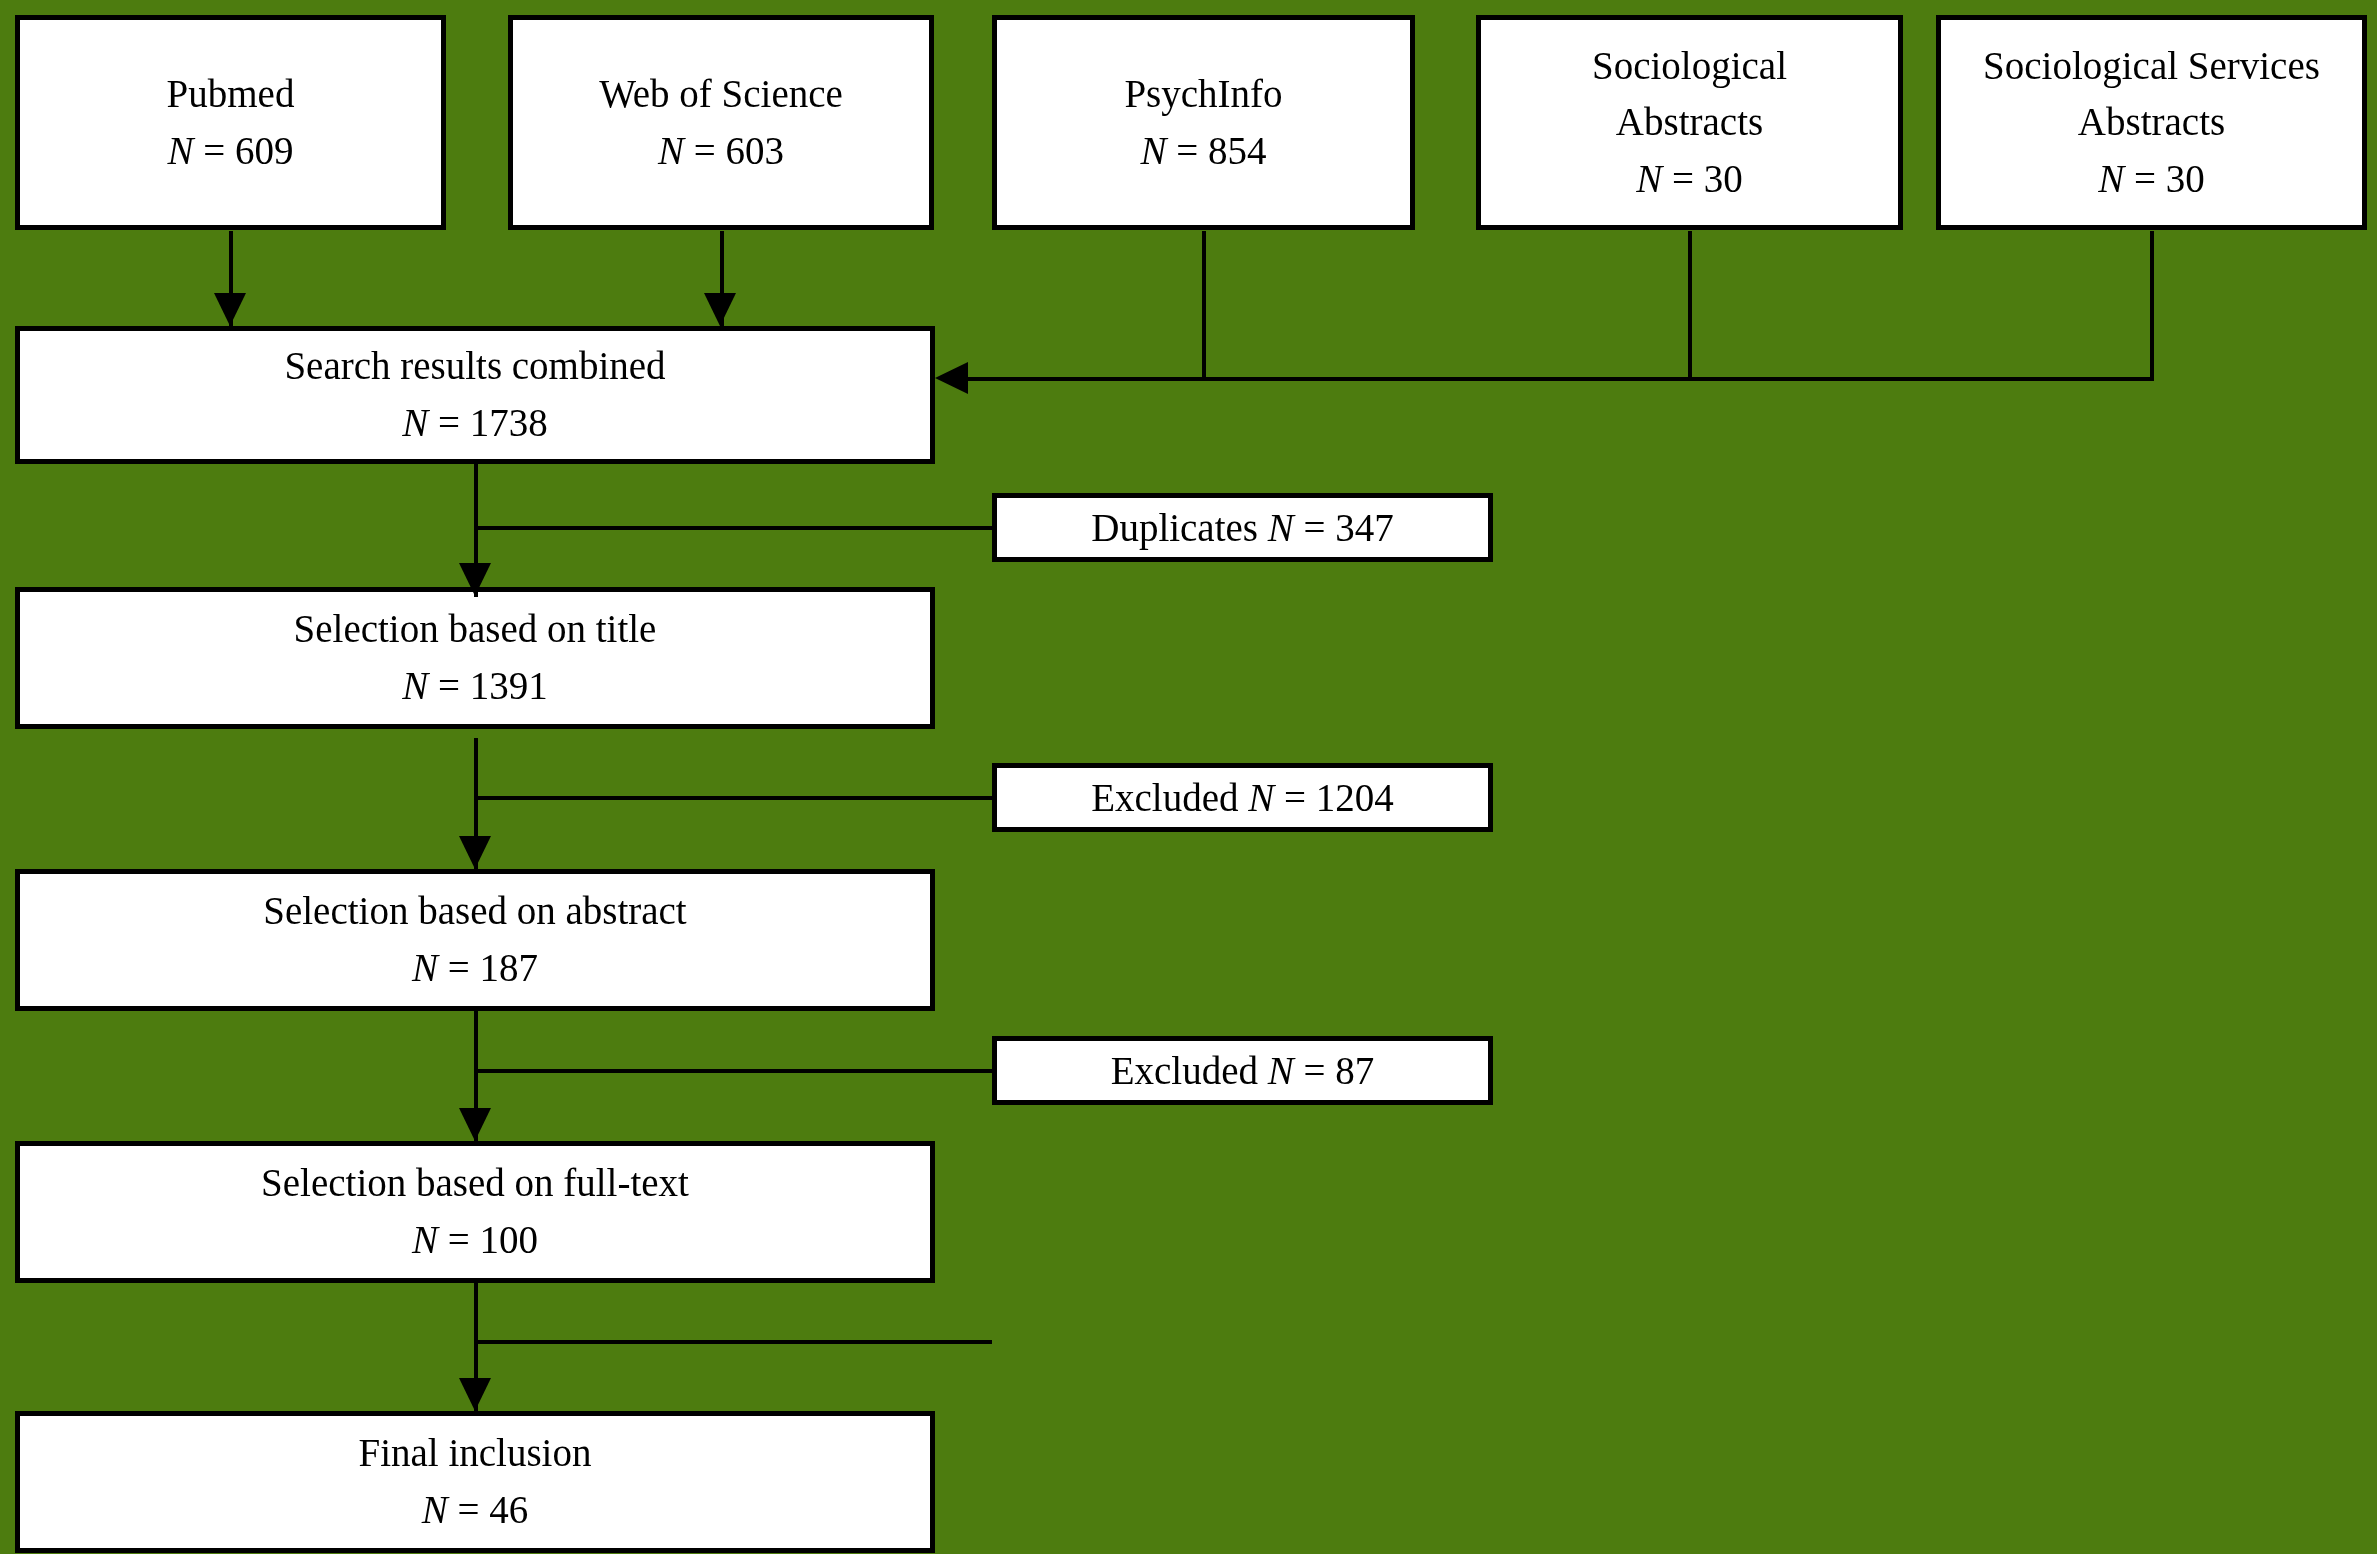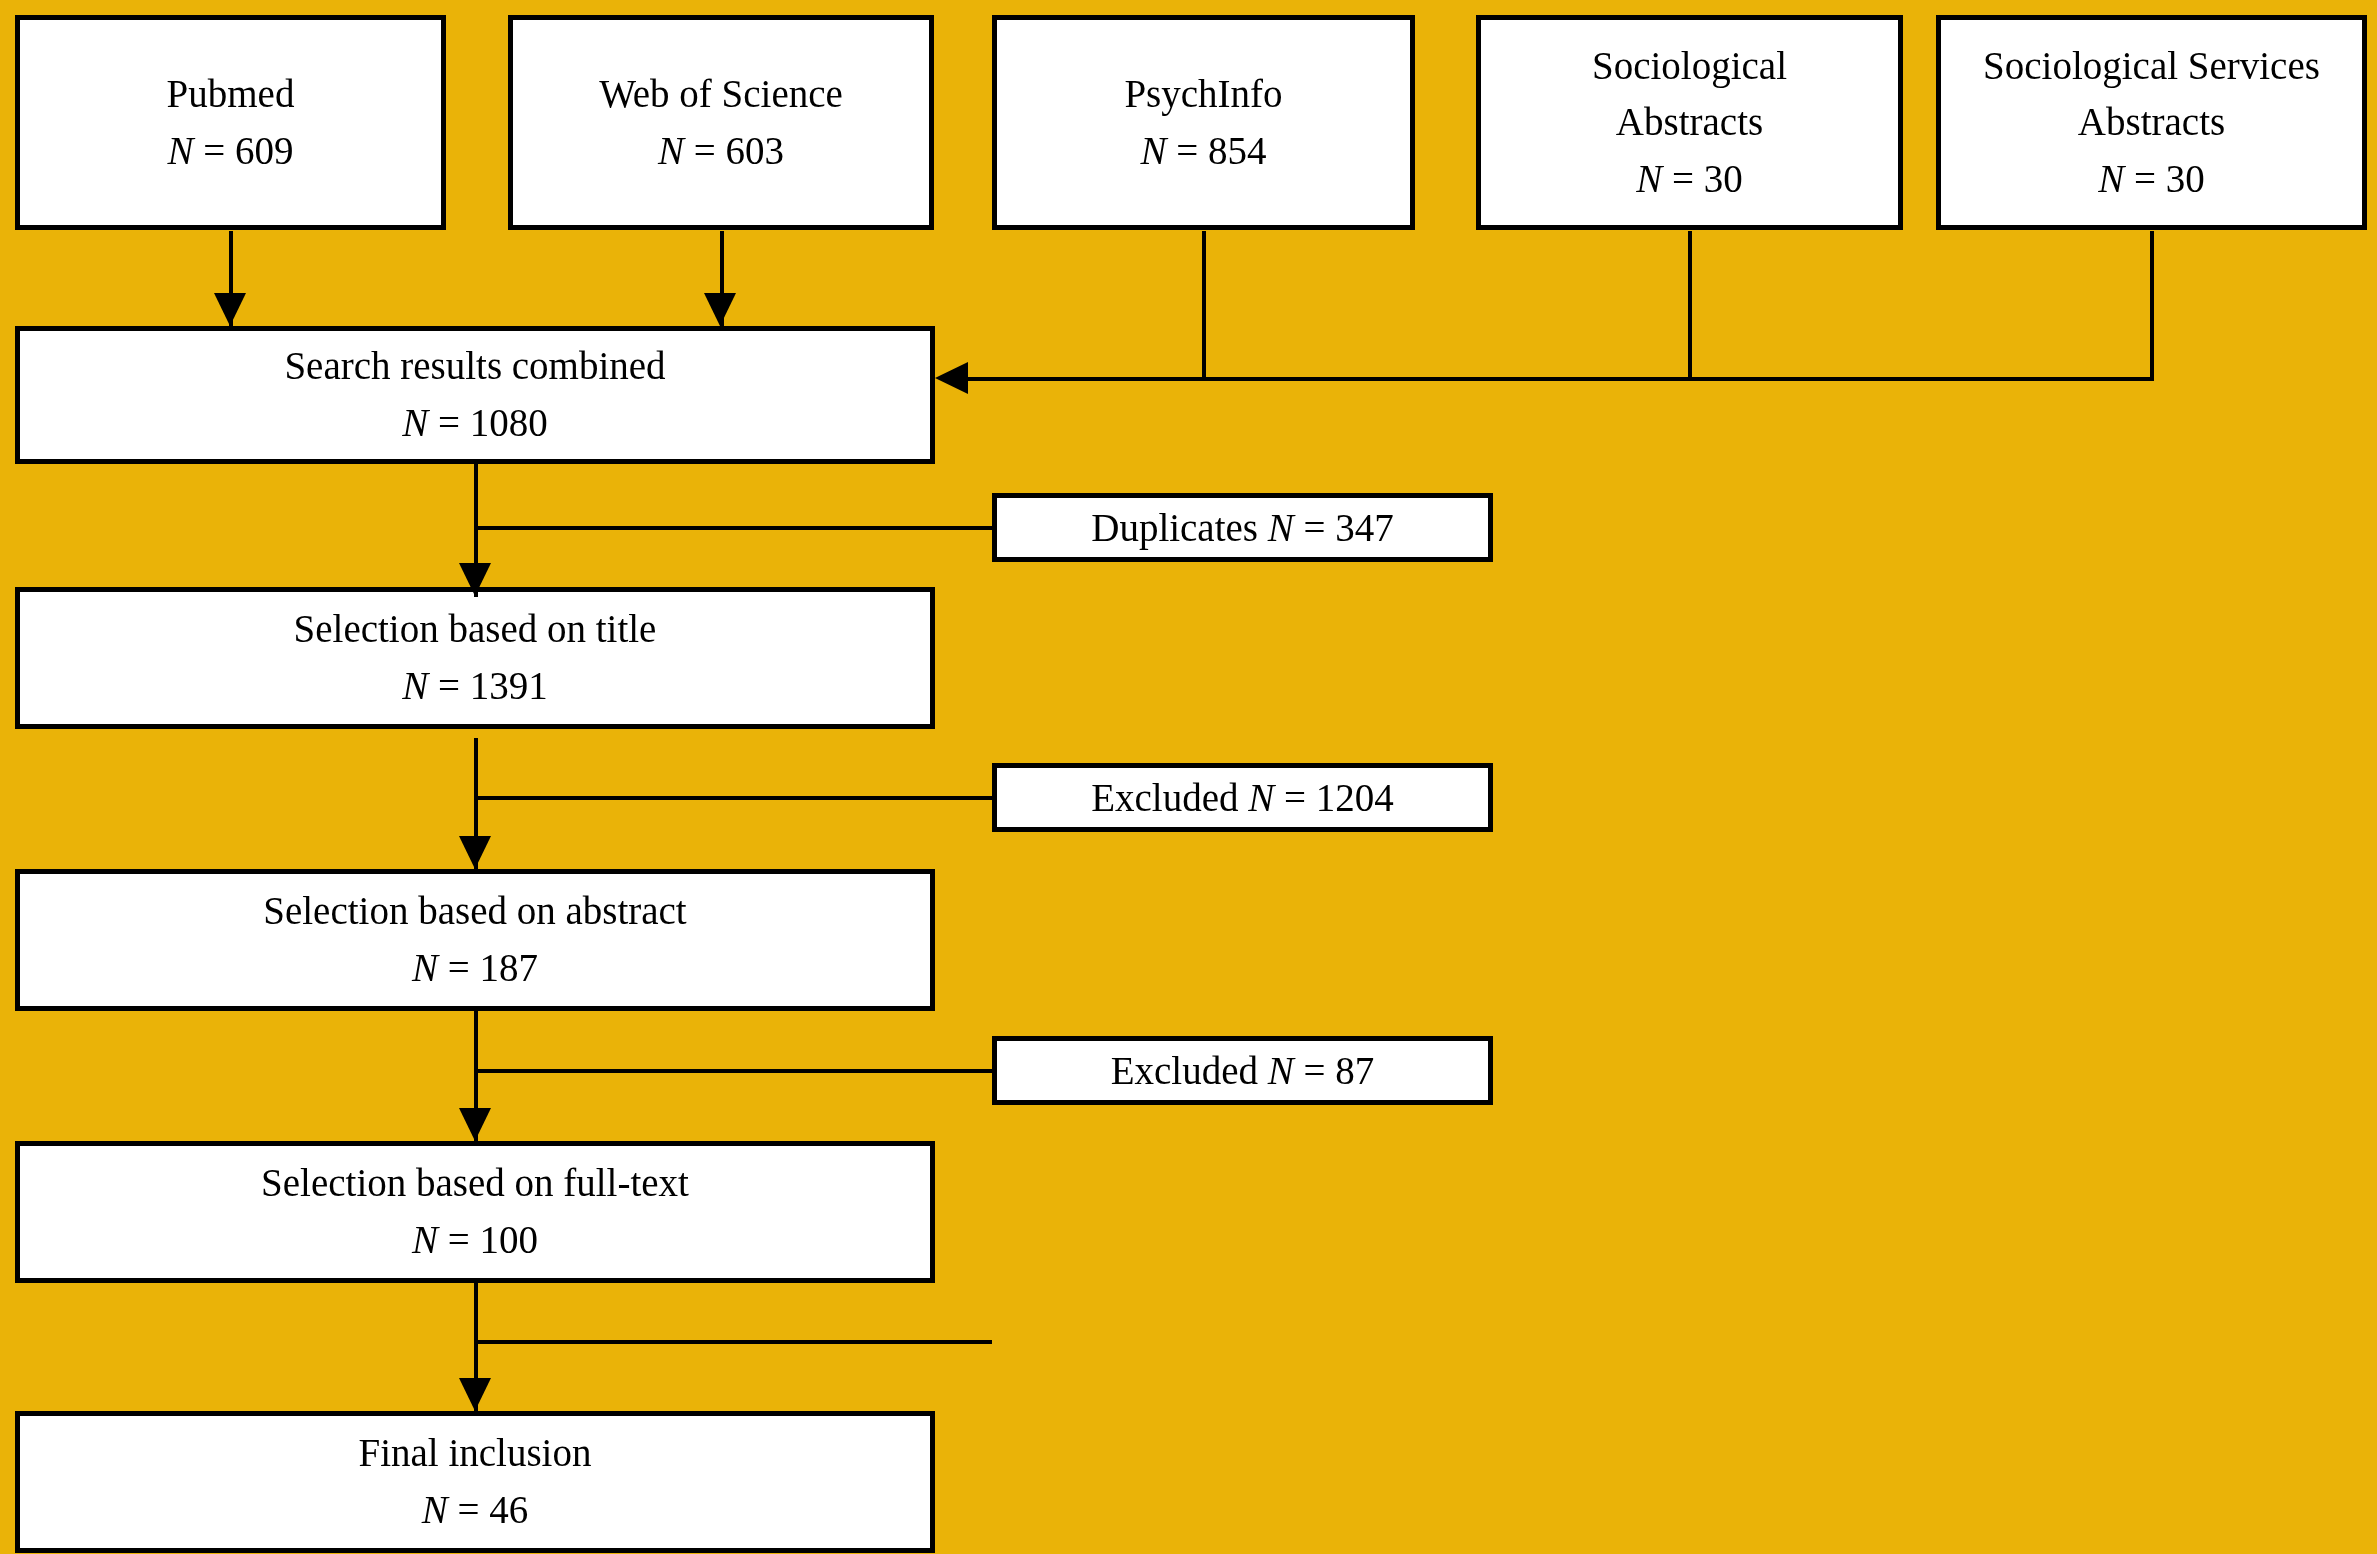--- a/index.html
+++ b/index.html
@@ -1,20 +1,20 @@
 <!DOCTYPE html>
 <html style="font-size:11px"><head>
 <meta charset="utf-8">
 <style>
   html,body{margin:0;padding:0;background:#ffffff;}
   .canvas{
     position:relative;
     width:2377px;
     height:1554px;
-    background:#eab308;
+    background:#4d7c0f;
     font-family:"Liberation Serif", serif;
     color:#000000;
   }
   .box{
     position:absolute;
     border:5.5px solid #000000;
     background:#ffffff;
     box-sizing:border-box;
     display:flex;
     align-items:center;
@@ -77,21 +77,21 @@
     <div class="txt">
       <div>Sociological Services</div>
       <div>Abstracts</div>
       <div><span class="nit">N</span><span> = 30</span></div>
     </div>
   </div>
 
   <div class="box" style="left:15px;top:326px;width:920px;height:138px">
     <div class="txt">
       <div>Search results combined</div>
-      <div><span class="nit">N</span><span> = 1080</span></div>
+      <div><span class="nit">N</span><span> = 1738</span></div>
     </div>
   </div>
 
   <div class="box" style="left:15px;top:587px;width:920px;height:142px">
     <div class="txt">
       <div>Selection based on title</div>
       <div><span class="nit">N</span><span> = 1391</span></div>
     </div>
   </div>
 

